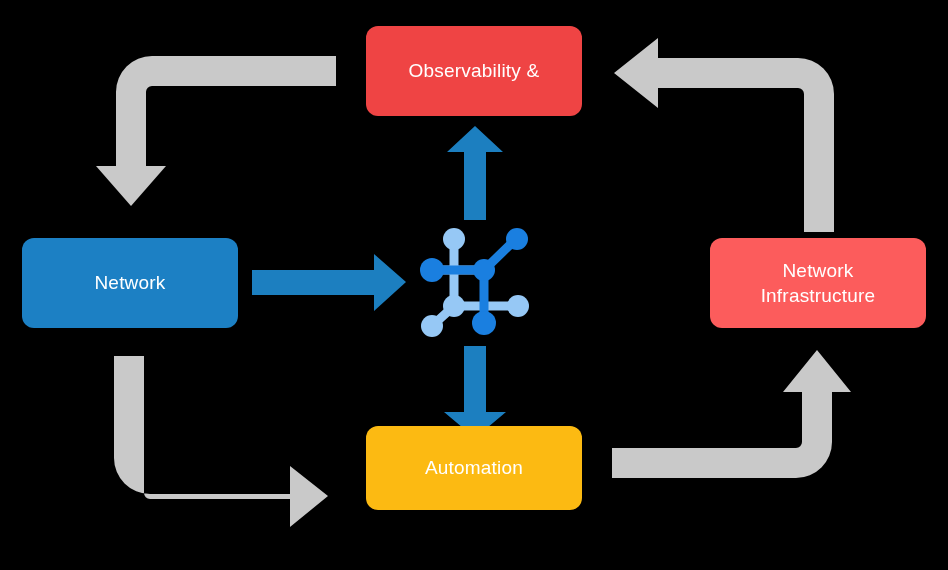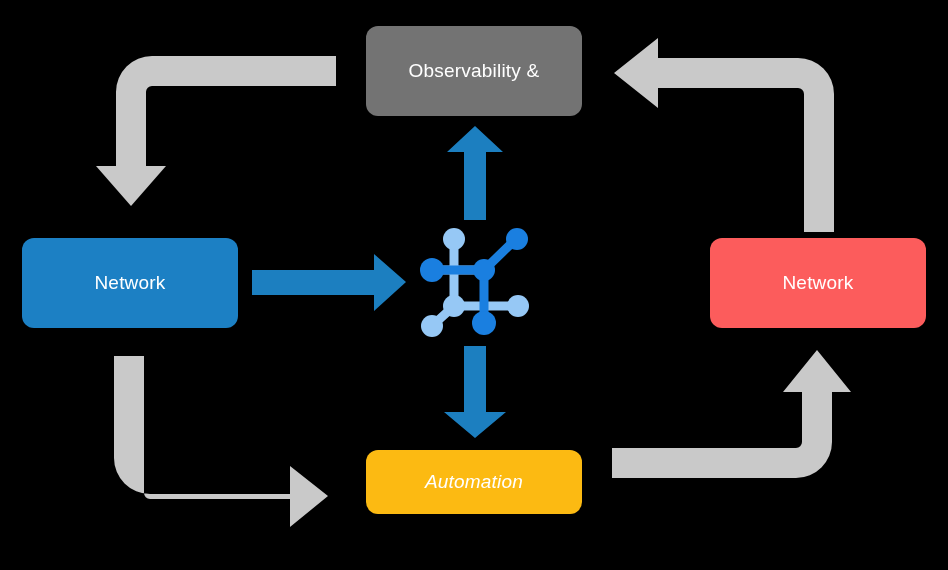--- a/index.html
+++ b/index.html
@@ -36,21 +36,21 @@
   #box-observability {
     left: 366px; top: 26px; width: 216px; height: 90px;
   }
   #box-operations {
     left: 22px; top: 238px; width: 216px; height: 90px;
   }
   #box-infrastructure {
     left: 710px; top: 238px; width: 216px; height: 90px;
   }
   #box-automation {
-    left: 366px; top: 450px; width: 216px; height: 64px; font-style: italic;
+    left: 366px; top: 426px; width: 216px; height: 84px;
   }
   .svg-layer {
     position: absolute;
     left: 0; top: 0;
     width: 948px;
     height: 570px;
     pointer-events: none;
   }
   .center-icon {
     position: absolute;
@@ -167,35 +167,36 @@
     <circle cx="36" cy="84" r="11" fill="#96C8F5"></circle>
     <circle cx="14" cy="104" r="11" fill="#96C8F5"></circle>
     <circle cx="100" cy="84" r="11" fill="#96C8F5"></circle>
 
     <circle cx="14" cy="48" r="12" fill="#1A7FE0"></circle>
     <circle cx="66" cy="48" r="11" fill="#1A7FE0"></circle>
     <circle cx="99" cy="17" r="11" fill="#1A7FE0"></circle>
     <circle cx="66" cy="101" r="12" fill="#1A7FE0"></circle>
   </svg>
 
-  <div class="node-box" id="box-observability" style="background-color: #737373;">
+  <div class="node-box" id="box-observability" style="background-color: #ef4444;">
     <div>
       <span>Observability &amp;</span>
     </div>
   </div>
 
   <div class="node-box" id="box-operations" style="background-color: rgb(28, 128, 196);">
     <div>
       <span>Network</span>
     </div>
   </div>
 
   <div class="node-box" id="box-infrastructure" style="background-color: rgb(252, 92, 92);">
     <div>
       <span>Network</span>
+      <span>Infrastructure</span>
     </div>
   </div>
 
   <div class="node-box" id="box-automation" style="background-color: rgb(252, 186, 18);">
     <div>
       <span>Automation</span>
     </div>
   </div>
 
 </div>

